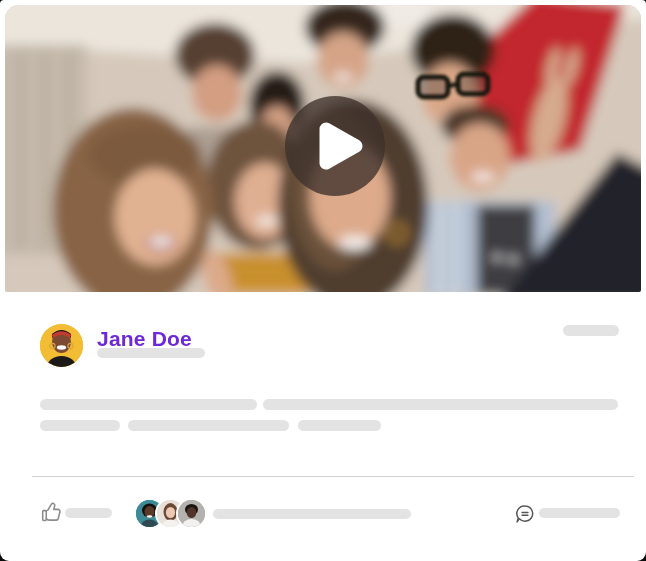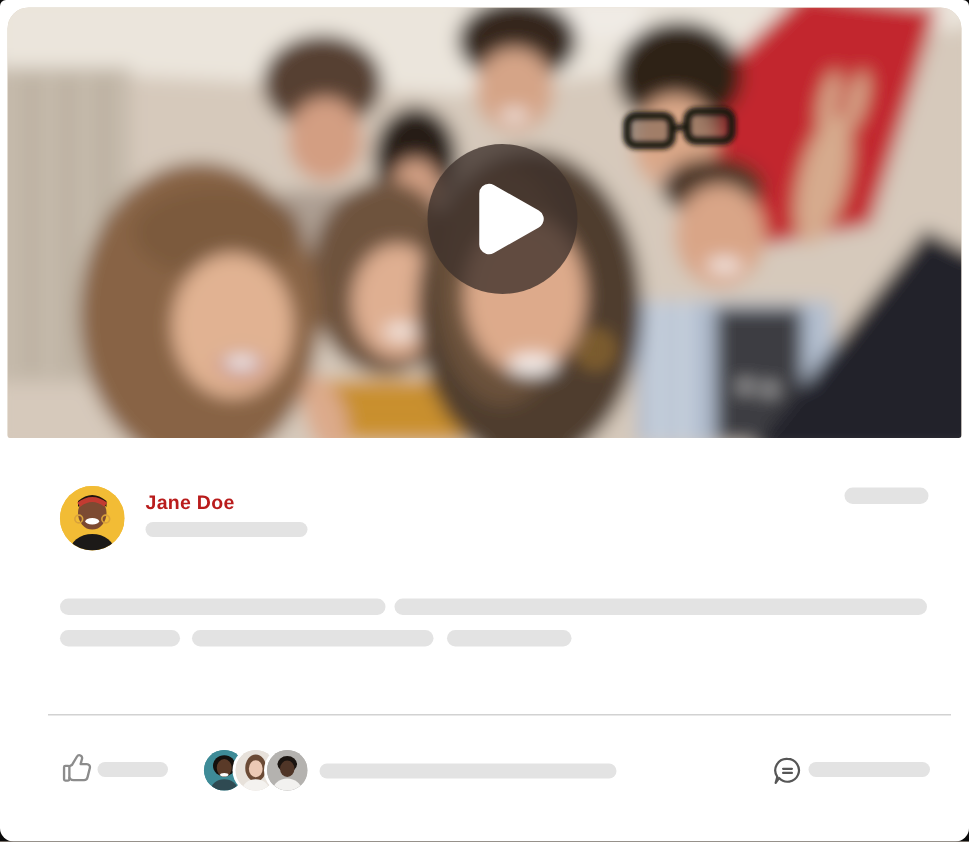--- a/index.html
+++ b/index.html
@@ -35,21 +35,21 @@
     cursor:pointer;
   }
   .play-btn svg{width:100px;height:100px;}
   
   .avatar-jane{
     position:absolute;left:40px;top:324px;width:43px;height:43px;
     border-radius:50%;overflow:hidden;background:#f2bc35;
   }
   .author-name{
     position:absolute;left:97px;top:327px;
-    font-size:13px;font-weight:700;color:#b91c1c;letter-spacing:.2px;
+    font-size:21px;font-weight:700;color:#6d28d9;letter-spacing:.2px;
   }
   .sk{position:absolute;background:#e3e3e3;border-radius:999px;}
   .sk-author-sub{left:97px;top:348px;width:108px;height:10px;}
   .sk-top-right{left:563px;top:325px;width:56px;height:11px;}
   .sk-l1a{left:40px;top:399px;width:217px;height:11px;}
   .sk-l1b{left:263px;top:399px;width:355px;height:11px;}
   .sk-l2a{left:40px;top:420px;width:80px;height:11px;}
   .sk-l2b{left:128px;top:420px;width:161px;height:11px;}
   .sk-l2c{left:298px;top:420px;width:83px;height:11px;}
   .divider{position:absolute;left:32px;top:476px;width:602px;height:1px;background:#d2d2d2;}

